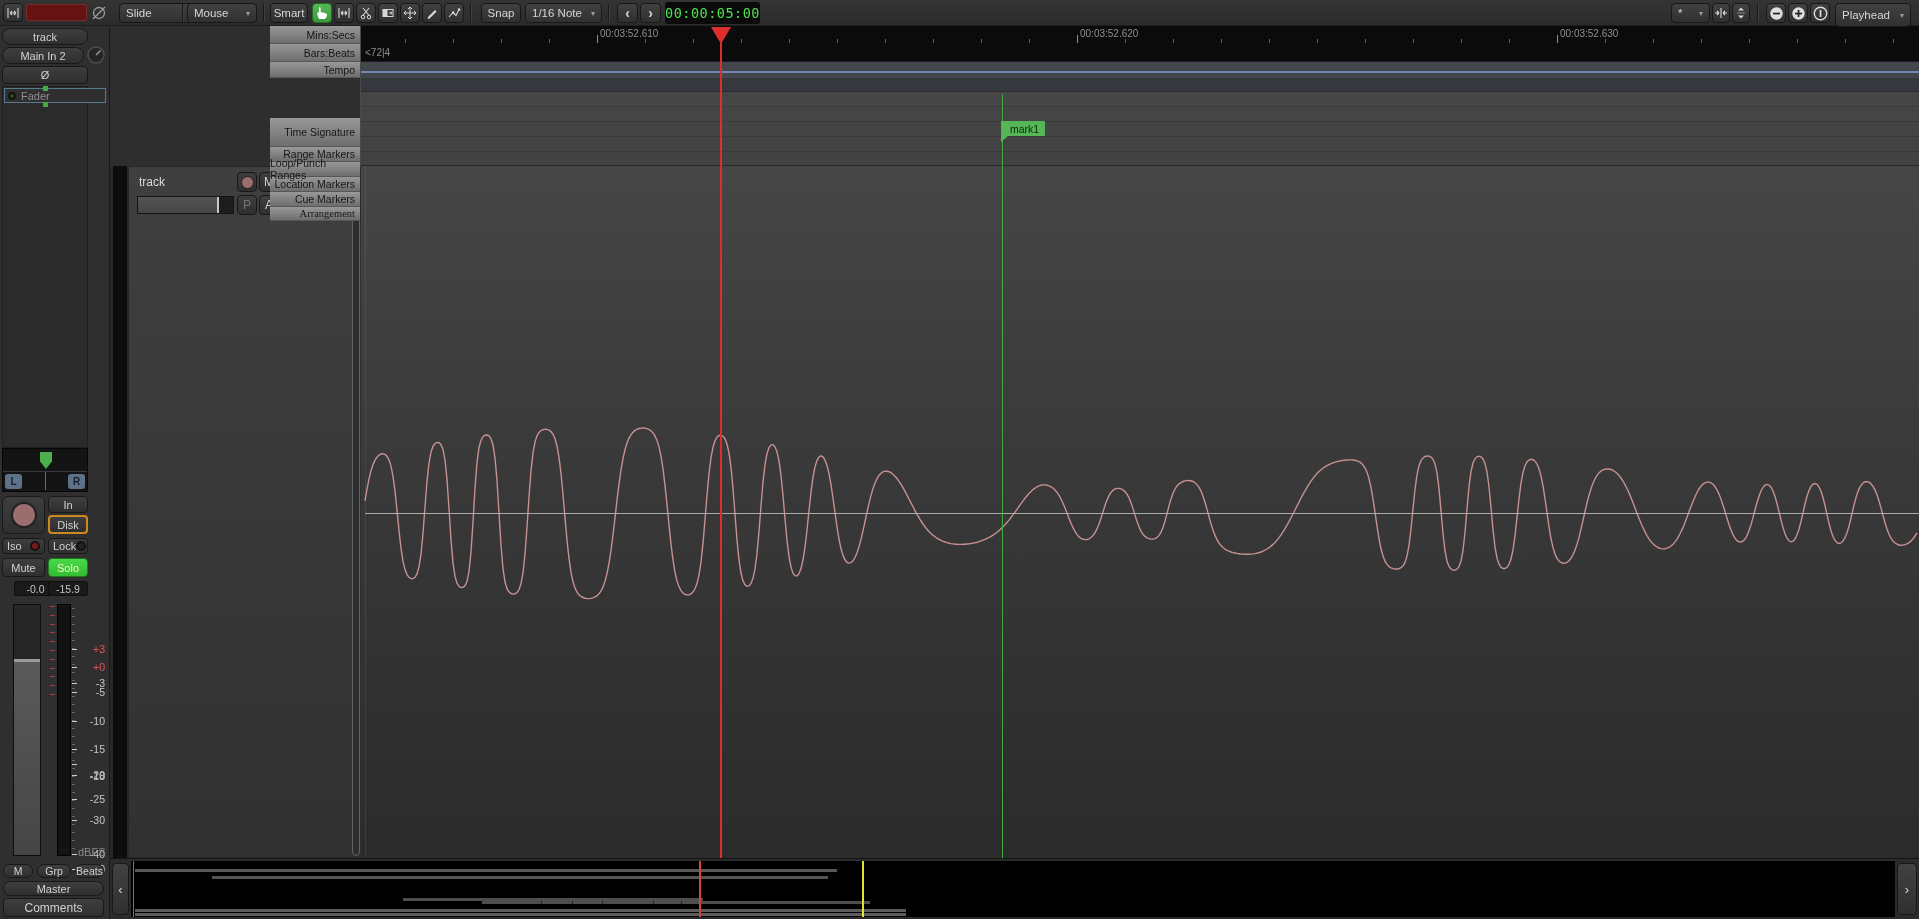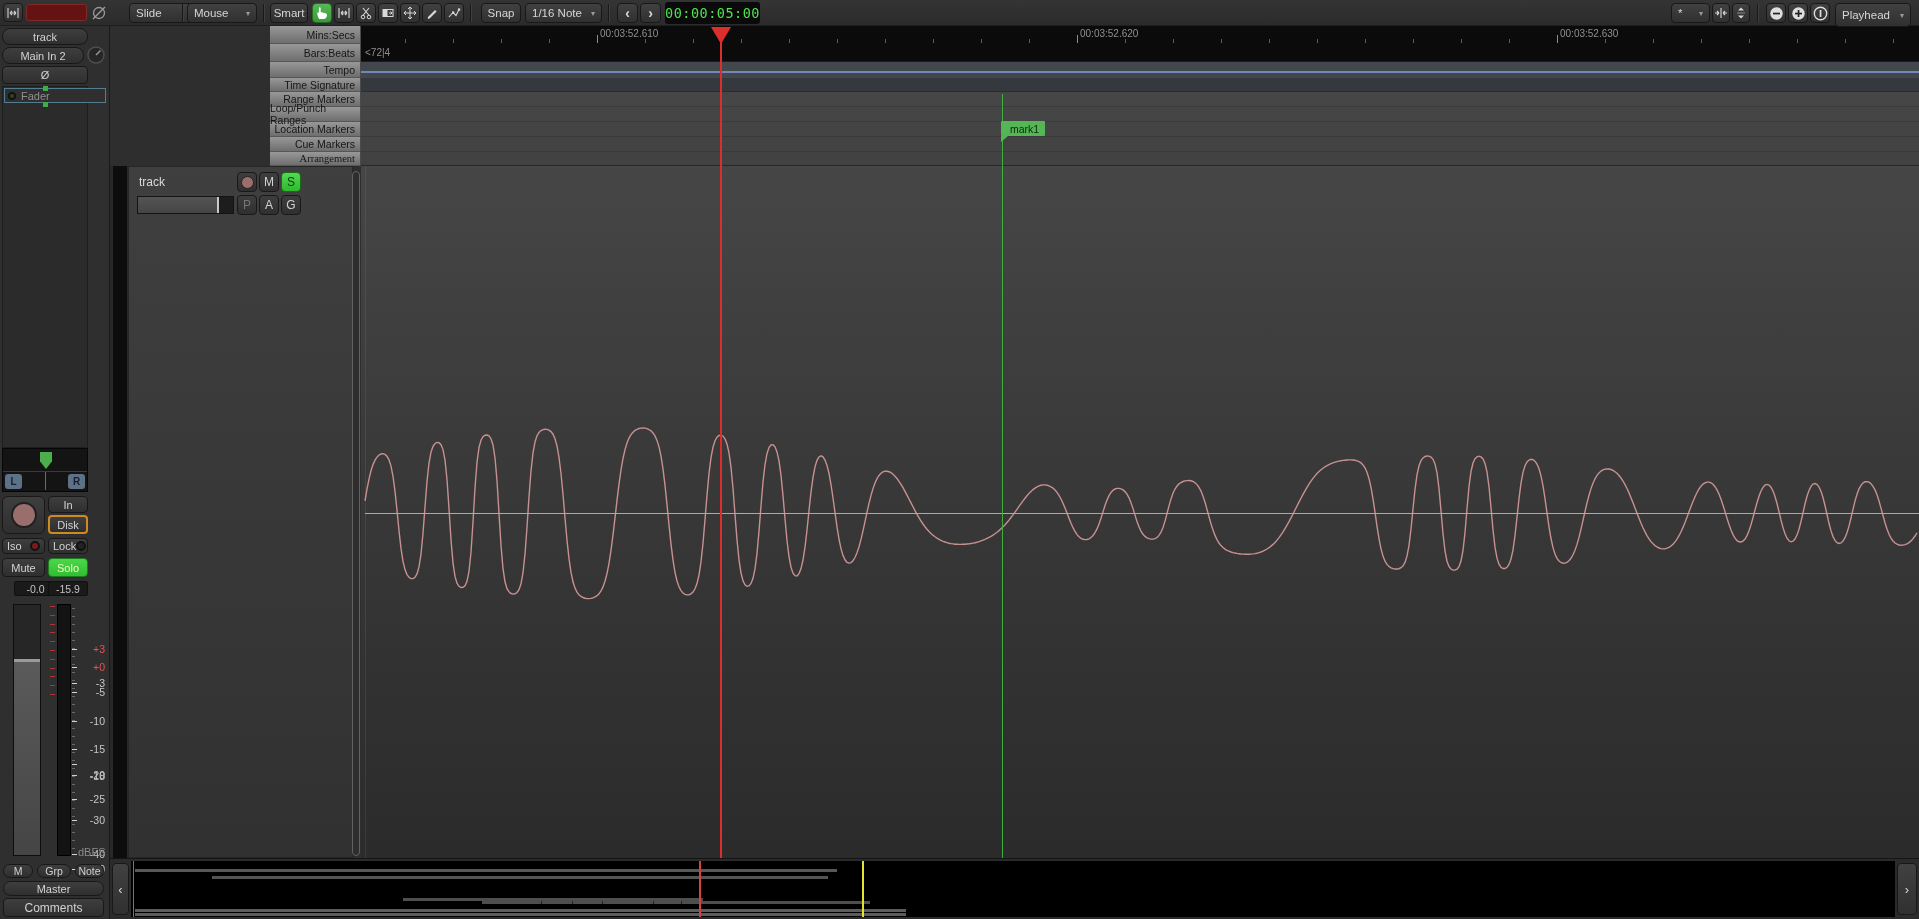--- a/index.html
+++ b/index.html
@@ -62,21 +62,21 @@
         </svg>
     </div>
     <div id="err-blinker"></div>
     <div class="abs" style="left:90px;top:4px;width:18px;height:18px">
       <svg width="18" height="18" viewBox="0 0 18 18">
           <circle cx="9" cy="9" r="5.5" stroke="#9a9a9a" stroke-width="1.3" fill="none"></circle>
           <path d="M3 15 L15 3" stroke="#9a9a9a" stroke-width="1.5"></path>
         </svg>
     </div>
 
-    <div class="tbtn dd" style="left:129px;top:3px;width:80px;height:20px">
+    <div class="tbtn dd" style="left:119px;top:3px;width:80px;height:20px">
       <span>Slide</span>
         <span class="arr">▾</span>
     </div>
     <div class="sep" style="left:182px"></div>
     <div class="tbtn dd" style="left:187px;top:3px;width:70px;height:20px">
       <span>Mouse</span>
         <span class="arr">▾</span>
     </div>
     <div class="sep" style="left:263px"></div>
     <div class="tbtn" style="left:270px;top:3px;width:38px;height:20px">Smart</div>
@@ -297,30 +297,30 @@
         <span class="mlabel" style="top: 210px;">-30</span>
         <div class="mtick" style="top: 250px;"></div>
         <span class="mlabel" style="top: 244px;">-40</span>
         <div class="mtick" style="top: 265px;"></div>
         <span class="mlabel" style="top: 259px;">-50</span>
         <span class="mlabel" style="top: 242px; font-size: 11px; color: rgb(138, 138, 138);">dBFS</span>
       </div>
 
     <div class="sbtn pill" style="left:3px;top:838px;width:30px;height:14px;font-size:10.5px">M</div>
     <div class="sbtn pill" style="left:37px;top:838px;width:34px;height:14px;font-size:10.5px">Grp</div>
-    <div class="sbtn pill" style="left:75px;top:838px;width:29px;height:14px;font-size:10.5px">Note</div>
+    <div class="sbtn pill" style="left:75px;top:838px;width:29px;height:14px;font-size:10.5px">Beats</div>
     <div class="sbtn pill" style="left:3px;top:855px;width:101px;height:15px">Master</div>
     <div class="sbtn" style="left:3px;top:872px;width:101px;height:19px;font-size:12px">Comments</div>
   </div>
 
   <div class="abs" style="left:270px;top:26px;width:91px;height:140px;border-right:1px solid #4a4a4a;z-index:20" id="ruler-labels">
       <div class="rl-row" style="height: 18px;">Mins:Secs</div>
       <div class="rl-row" style="height: 18px;">Bars:Beats</div>
       <div class="rl-row" style="height: 16px;">Tempo</div>
-      <div class="rl-row" style="height: 14px;">Time Signature</div>
+      <div class="rl-row" style="height: 29px; margin-top: 40px;">Time Signature</div>
       <div class="rl-row" style="height: 15px;">Range Markers</div>
       <div class="rl-row" style="height: 15px;">Loop/Punch Ranges</div>
       <div class="rl-row" style="height: 15px;">Location Markers</div>
       <div class="rl-row" style="height: 15px;">Cue Markers</div>
       <div class="rl-row" style="height: 14px; font-family: Liberation Serif, serif;">Arrangement</div>
     </div>
 
   <div class="abs" style="left:361px;top:26px;width:1558px;height:140px;overflow:hidden;z-index:5">
     <div class="rrow" style="height:18px;background:#0b0b0b" id="minssecs-row">
         <div class="tick" style="left: 44px;"></div>

